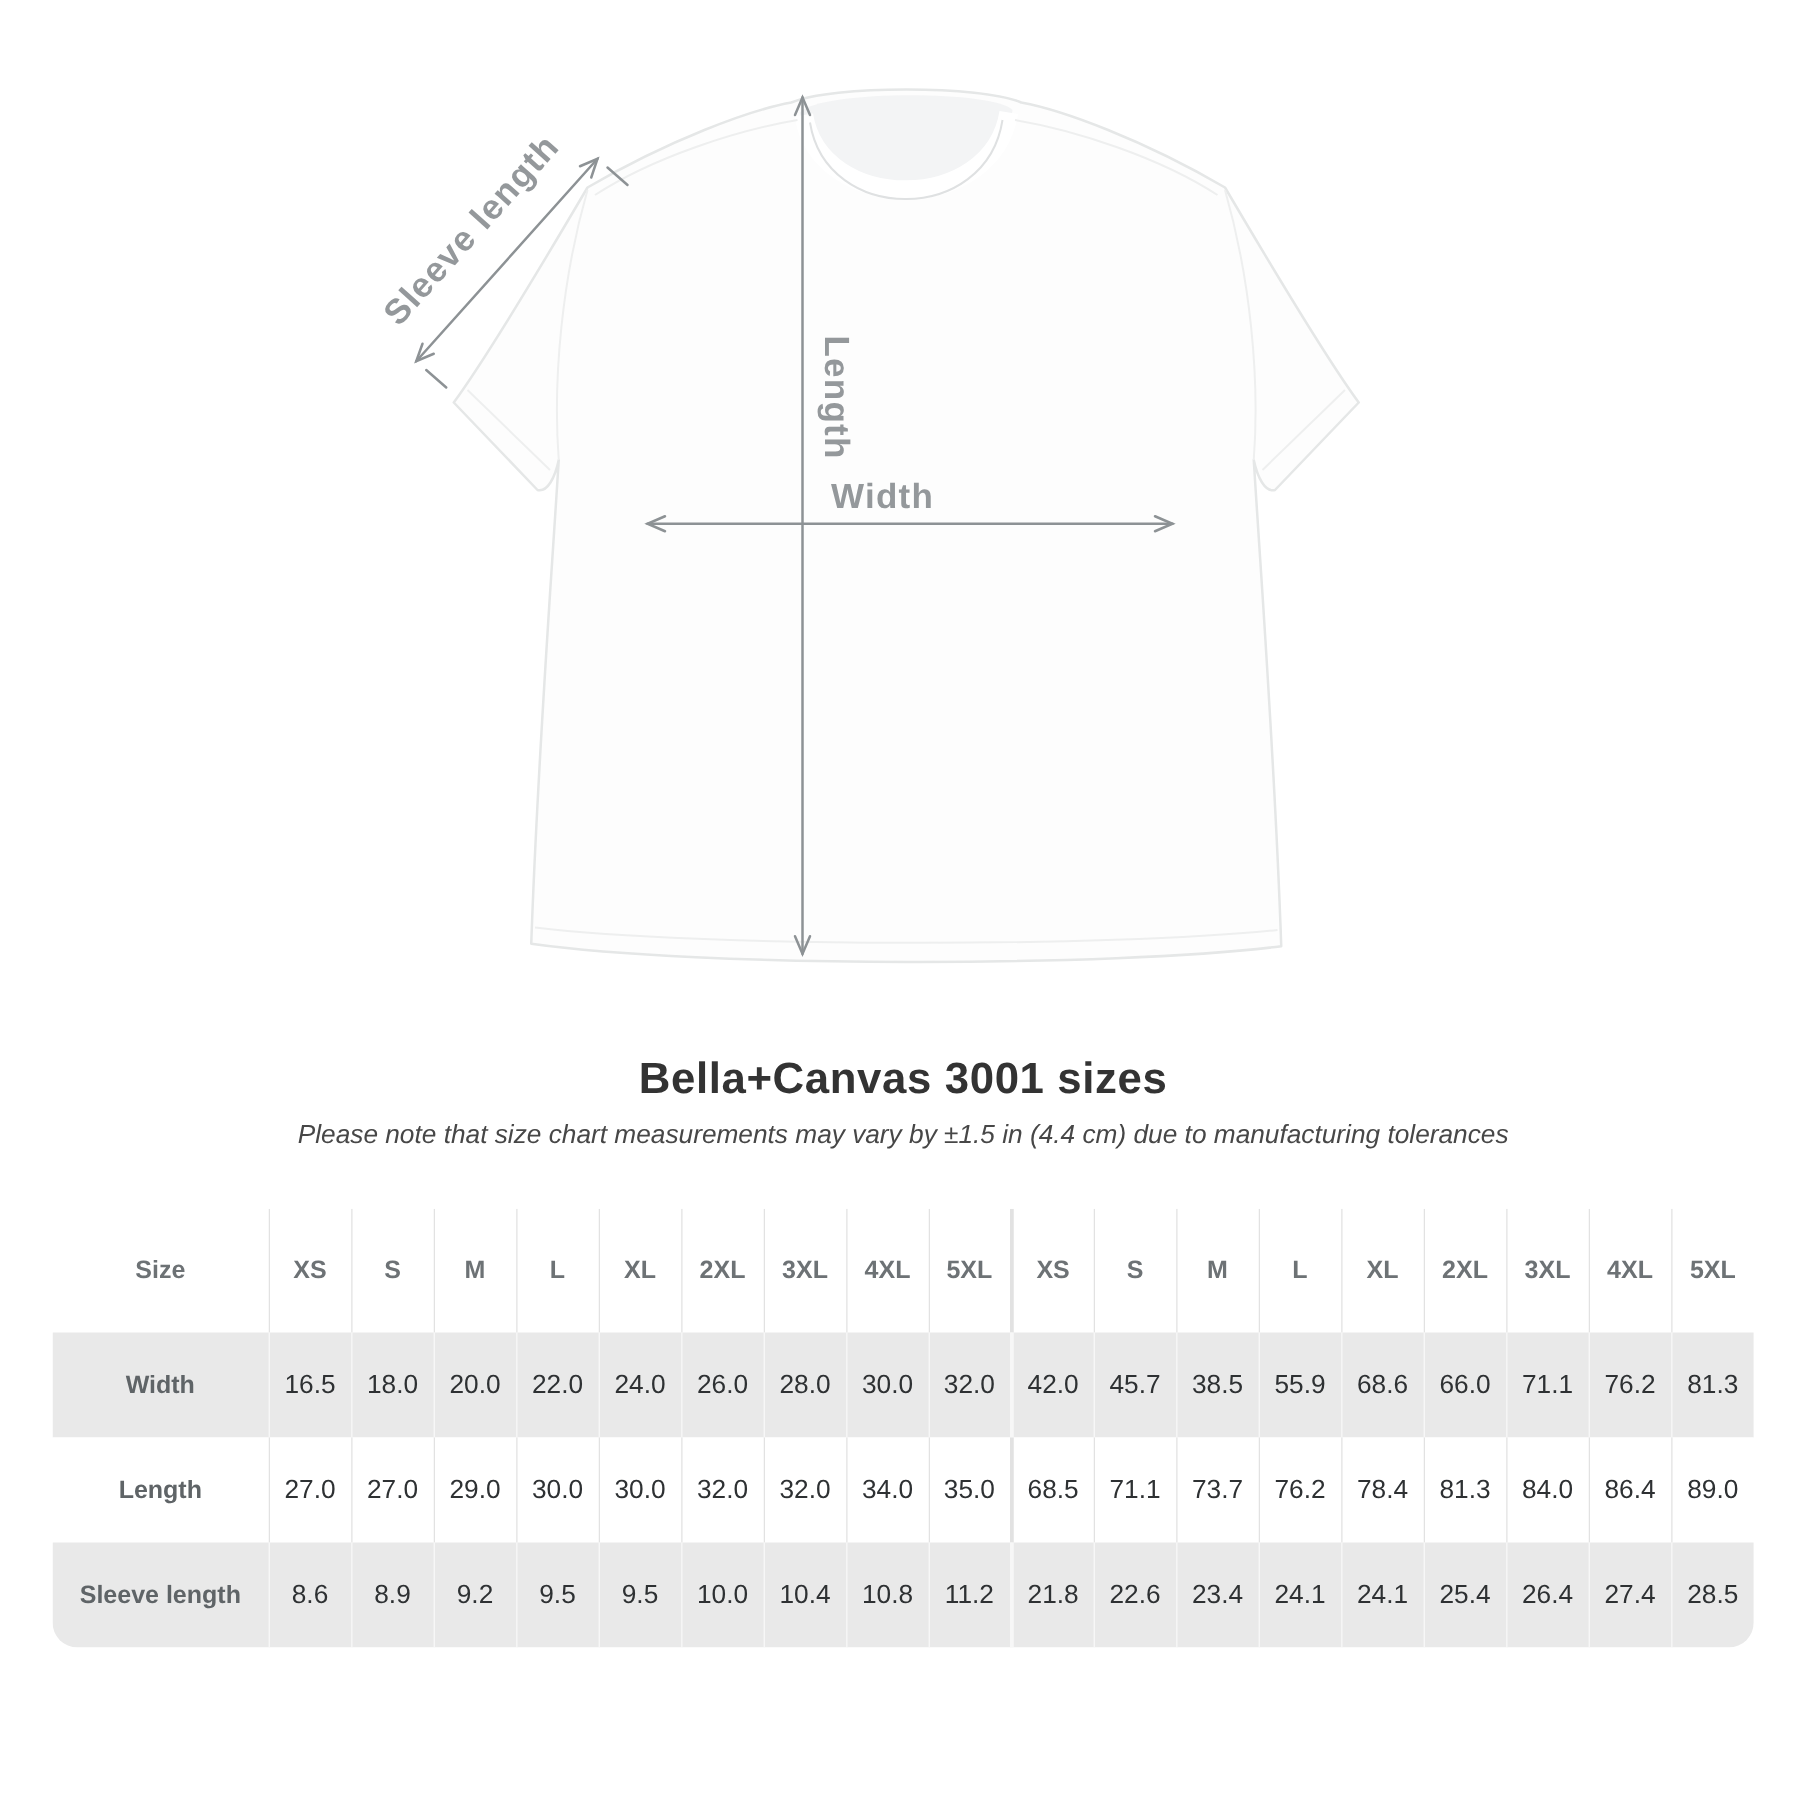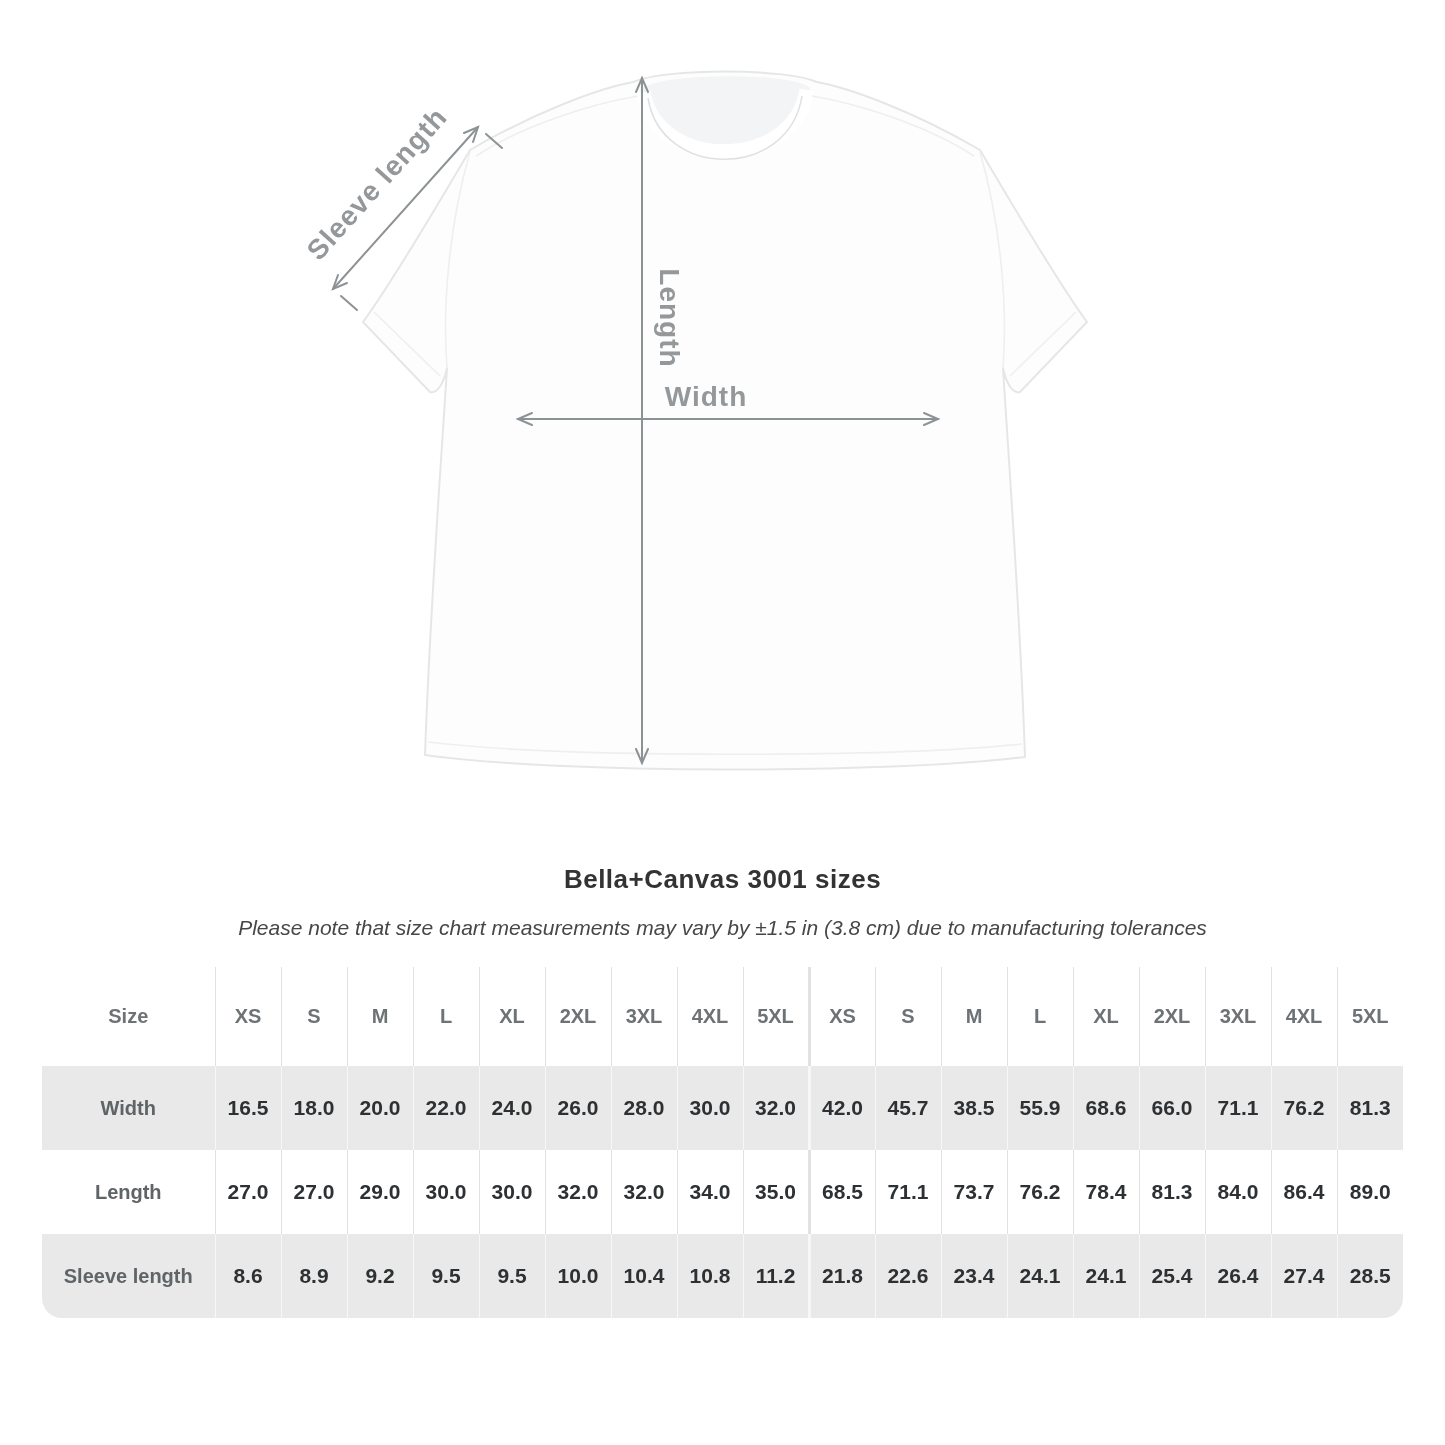--- a/index.html
+++ b/index.html
@@ -17,21 +17,21 @@
   .shirt-figure svg{display:block;}
   .dim-label{
     font-family:"Liberation Sans",sans-serif;
     font-size:28px;font-weight:bold;
     fill:#94989b;letter-spacing:1px;
   }
 
   
   .title-block{position:absolute;left:0;top:843px;width:1445px;text-align:center;}
   .title-block h1{
-    margin:16px;font-size:26px;line-height:40px;
+    margin:0;font-size:35px;line-height:40px;
     color:#333333;font-weight:bold;letter-spacing:0.5px;
   }
   .subtitle{
     margin:12px 0 0 0;font-size:21px;line-height:26px;
     font-style:italic;color:#474747;
   }
 
   
   .table-card{
     position:absolute;left:42px;top:967px;width:1361px;
@@ -45,21 +45,21 @@
   tr.unit-row th{background:#e9e9e9;height:96px;}
   .unit-name{font-size:25px;font-weight:bold;font-style:italic;color:#5d6265;}
   .unit-sub{font-size:19px;font-weight:normal;font-style:italic;color:#54585b;margin-top:9px;}
 
   tr.size-row{height:99px;}
   tr.size-row th{background:#ffffff;font-size:20px;font-weight:bold;color:#6d7275;}
   tr.size-row th + th{border-left:1px solid #e2e2e2;}
 
   tbody tr{height:84px;}
   tbody th{font-size:20px;font-weight:bold;color:#5f6467;}
-  tbody td{font-size:21px;font-weight:bold;color:#2e3133;}
+  tbody td{font-size:21px;font-weight:normal;color:#2e3133;}
   tr.row-gray th,tr.row-gray td{background:#e9e9e9;}
   tr.row-white th,tr.row-white td{background:#ffffff;}
   tr.row-white td{border-left:1px solid #e2e2e2;}
   tr.row-gray td{border-left:1px solid #f7f7f7;}
   th.gs,td.gs{border-left-width:3px !important;}
 </style>
 </head>
 <body>
 
 <div class="page">
@@ -117,21 +117,21 @@
       </g>
 
       <text class="dim-label" x="384" y="190" text-anchor="middle" transform="rotate(-48 384 190)">Sleeve length</text>
       <text class="dim-label" x="668" y="310" text-anchor="middle" transform="rotate(90 660 310)">Length</text>
       <text class="dim-label" x="706" y="406" text-anchor="middle">Width</text>
     </svg>
   </figure>
 
   <header class="title-block">
     <h1>Bella+Canvas 3001 sizes</h1>
-    <p class="subtitle">Please note that size chart measurements may vary by ±1.5 in (3.8 cm) due to manufacturing tolerances</p>
+    <p class="subtitle">Please note that size chart measurements may vary by ±1.5 in (4.4 cm) due to manufacturing tolerances</p>
   </header>
 
   <div class="table-card">
     <table>
       <colgroup>
         <col class="c-label">
         <col class="c-data" span="18">
       </colgroup>
       <thead>
         <tr class="size-row">

